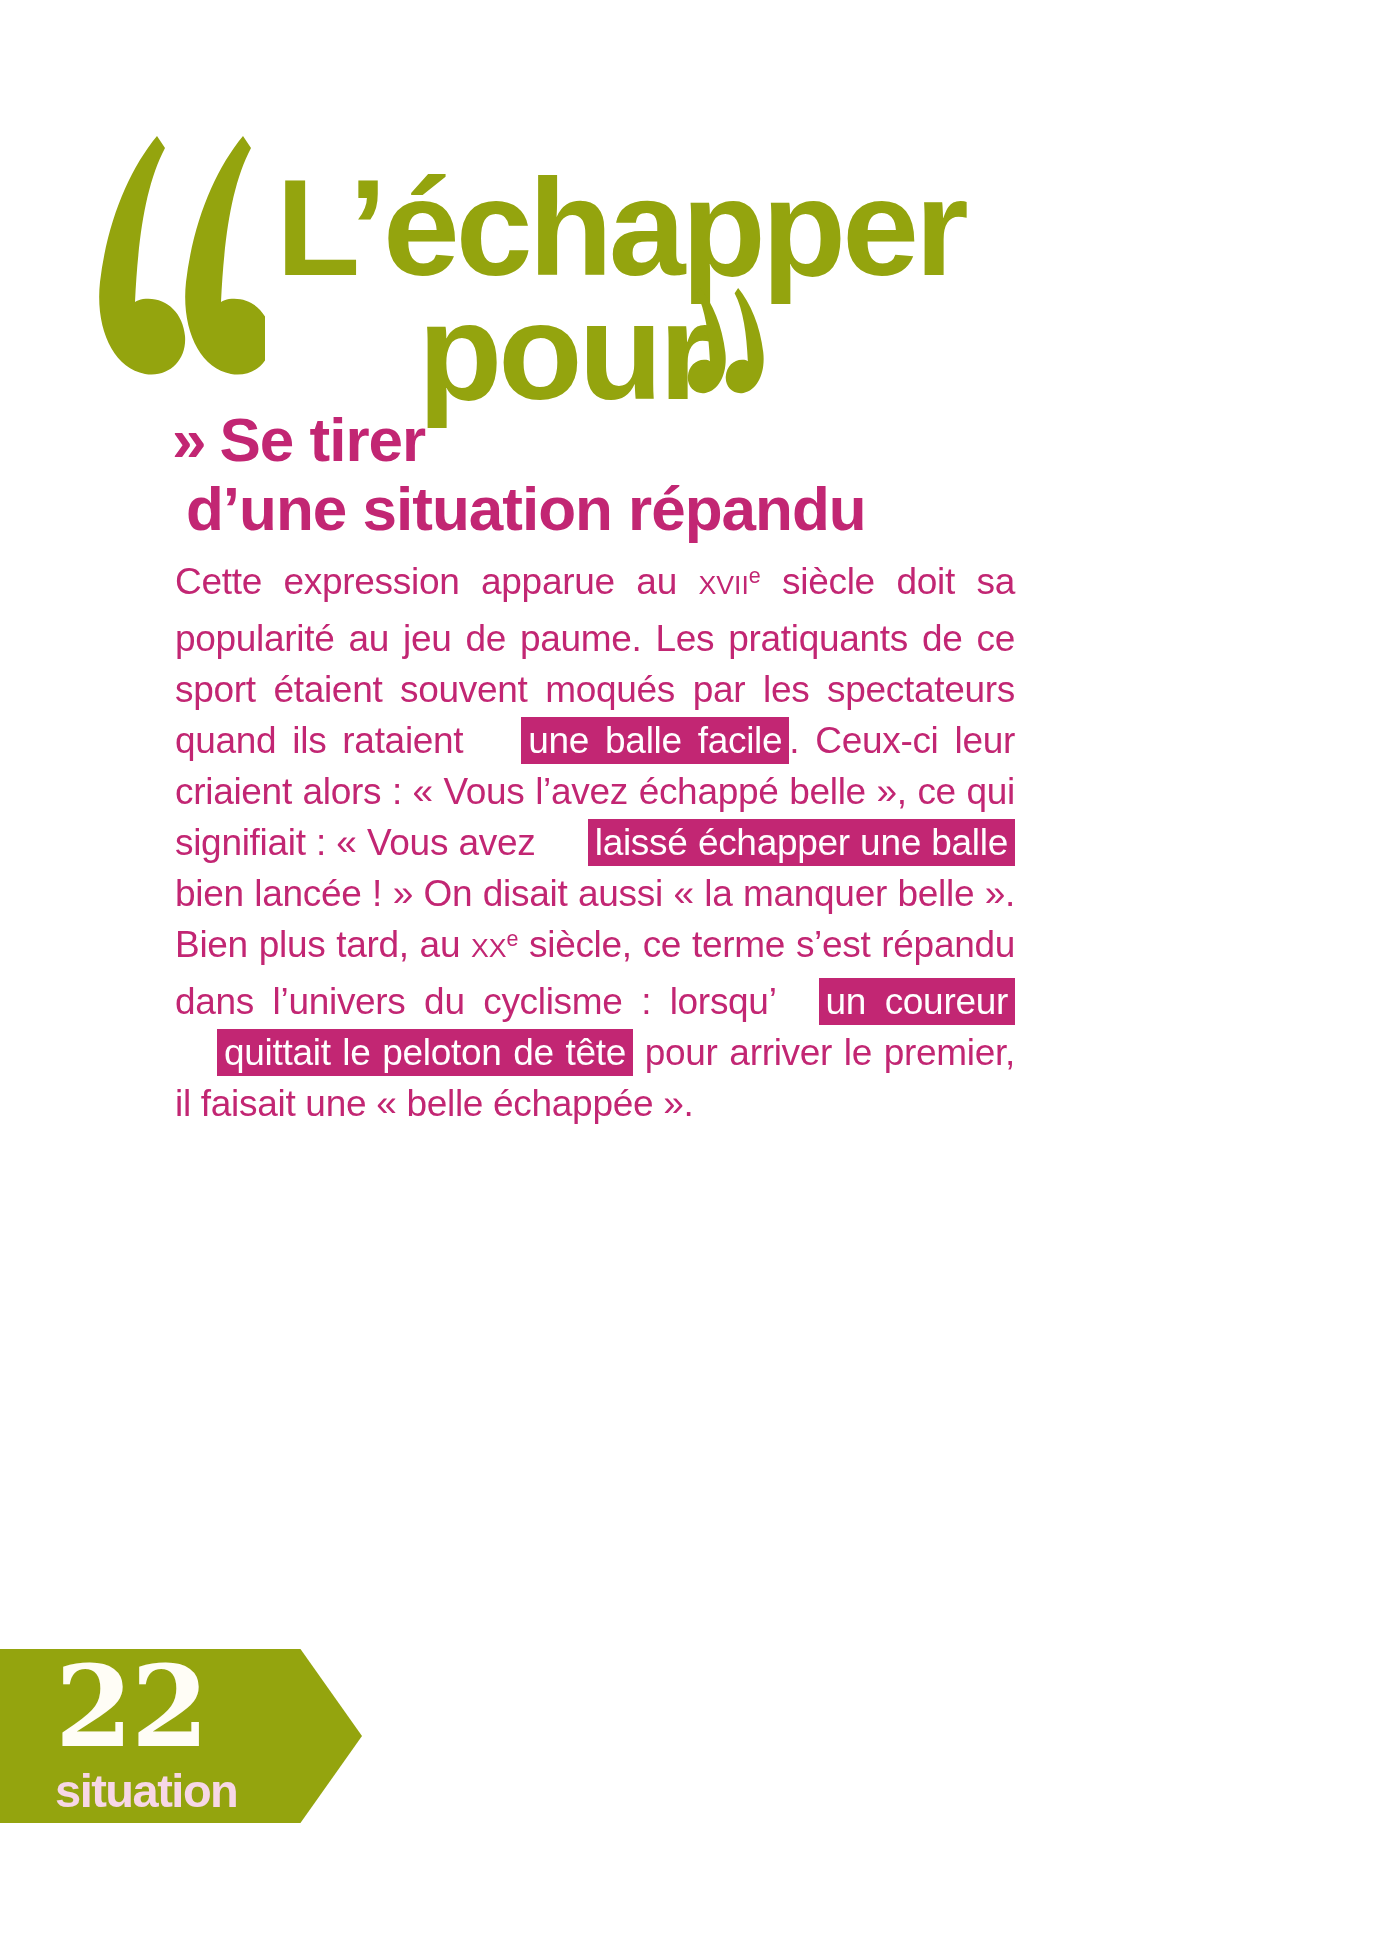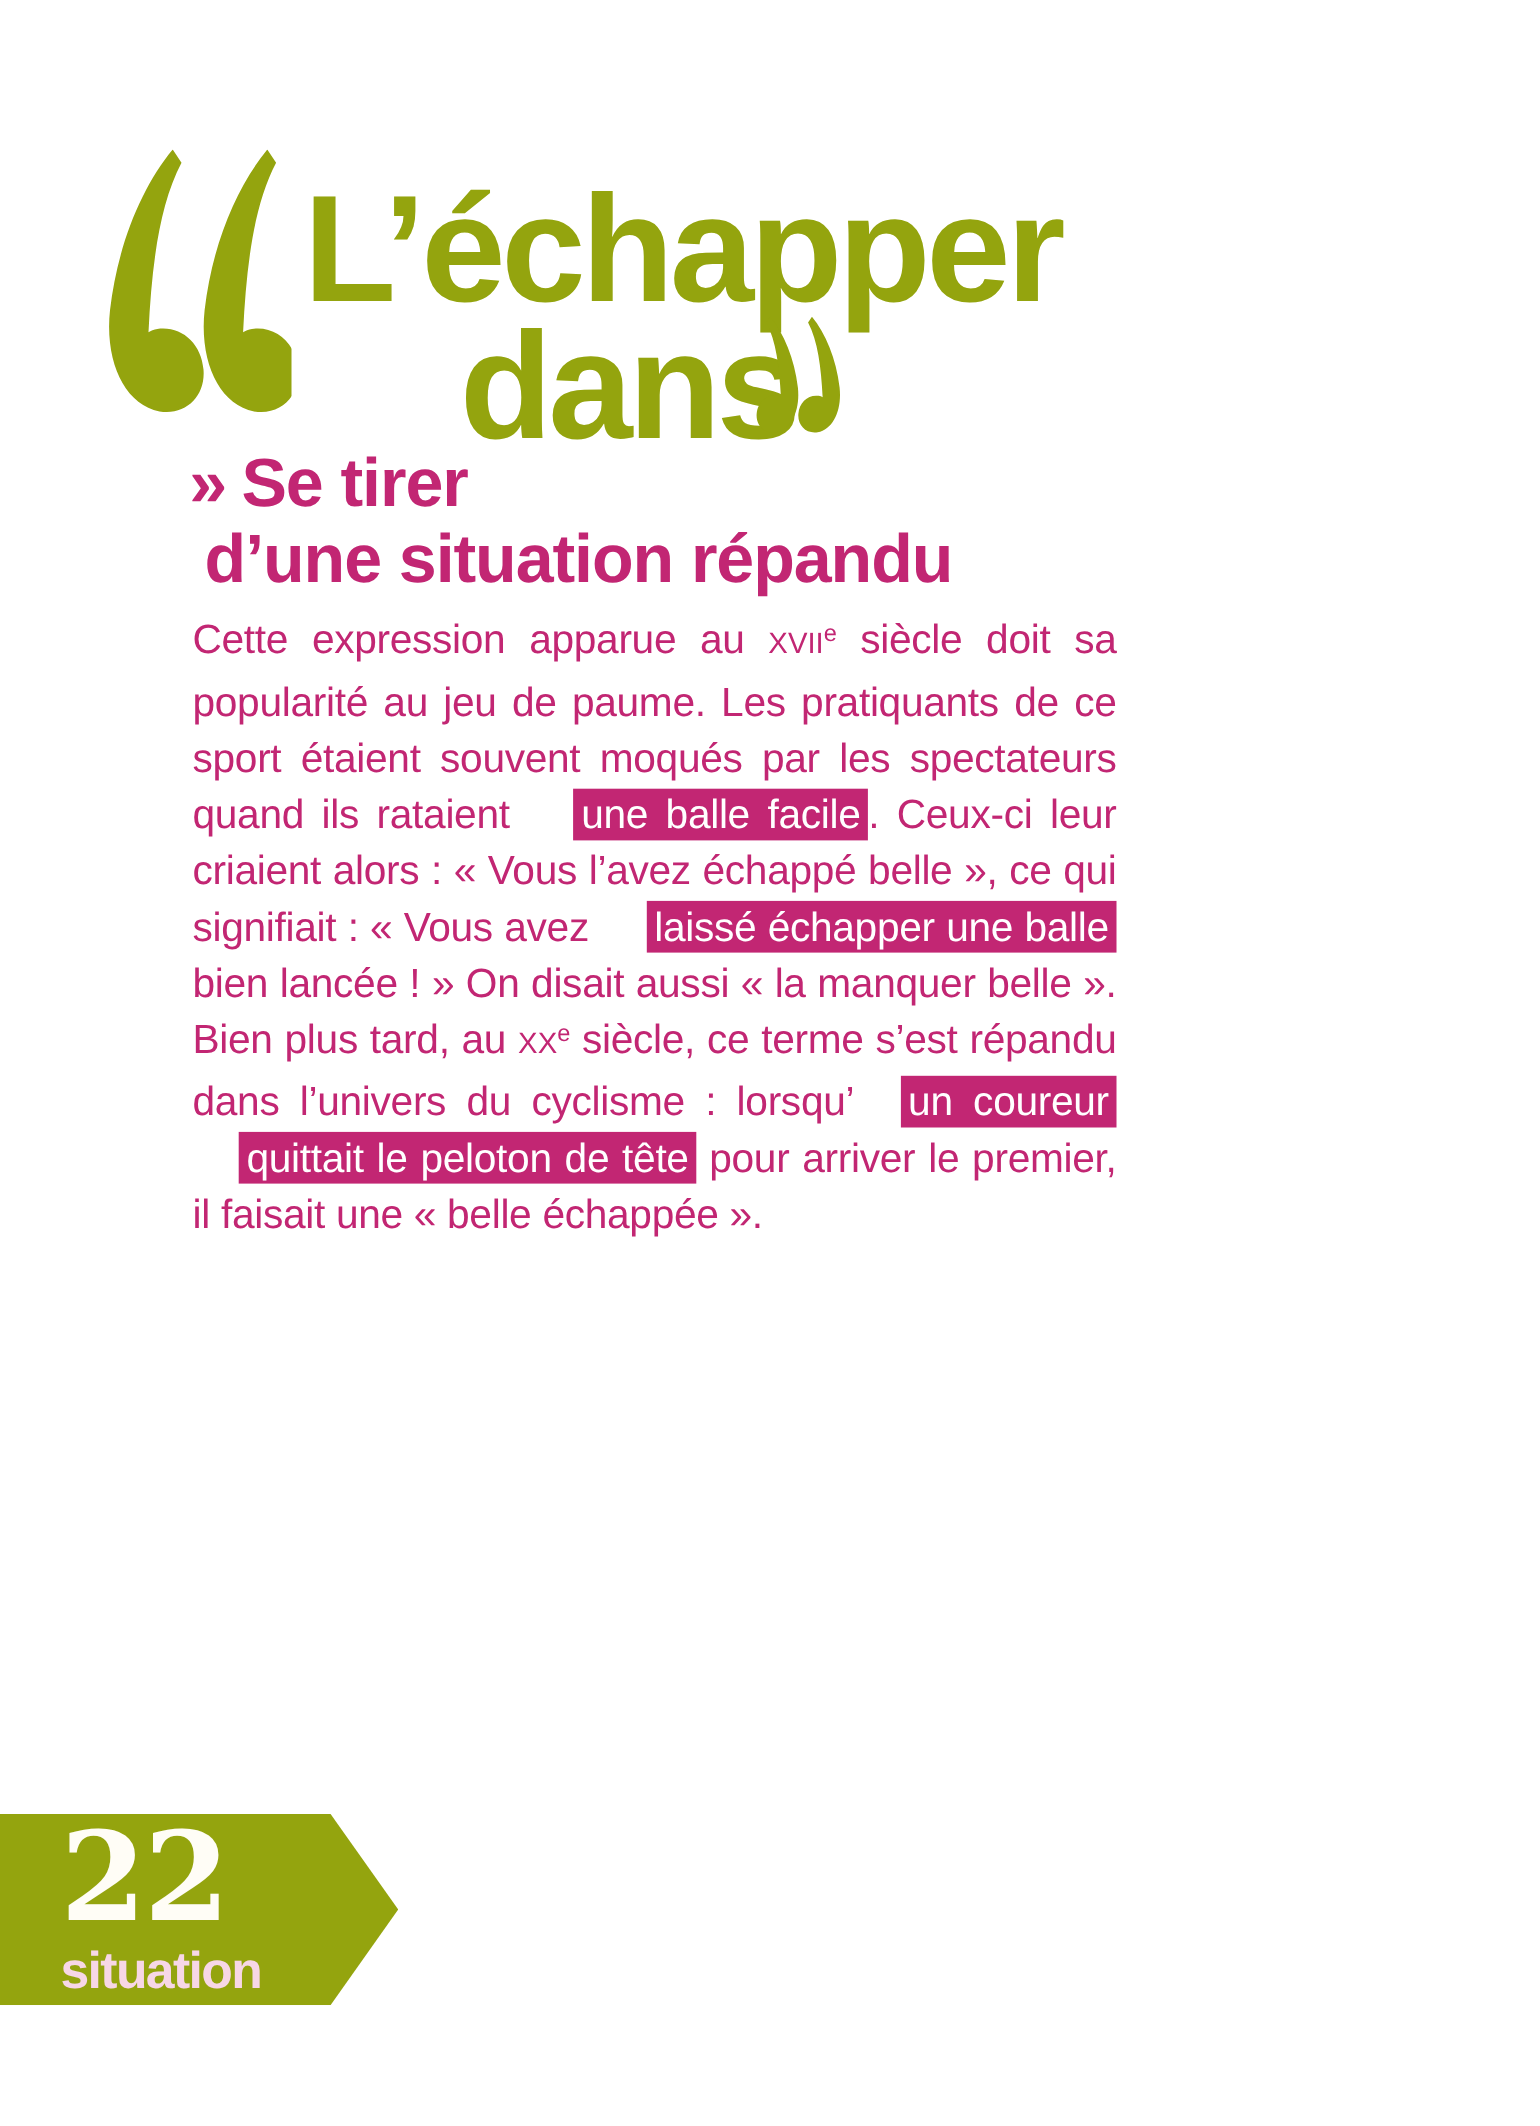--- a/index.html
+++ b/index.html
@@ -98,21 +98,21 @@
           C88 176, 70 160, 48 163
           C45 163.5, 42 164.5, 40 166
           C43 104, 50 50, 70 12 Z"></path>
       </defs>
       <use href="#qdrop" fill="#94a40e"></use>
       <use href="#qdrop" x="86" fill="#94a40e"></use>
     </svg>
   </div>
 
   <div class="title-line1">L’échapper</div>
-  <div class="title-line2">dans</div>
+  <div class="title-line2">pour</div>
 
   <div class="quote-close">
     <svg viewBox="0 0 170 254" xmlns="http://www.w3.org/2000/svg" aria-hidden="true">
       <use href="#qdrop" fill="#94a40e"></use>
       <use href="#qdrop" x="86" fill="#94a40e"></use>
     </svg>
   </div>
 
   <div class="subtitle">
     <span class="marker">»</span><span class="sub-line1">Se tirer</span>

